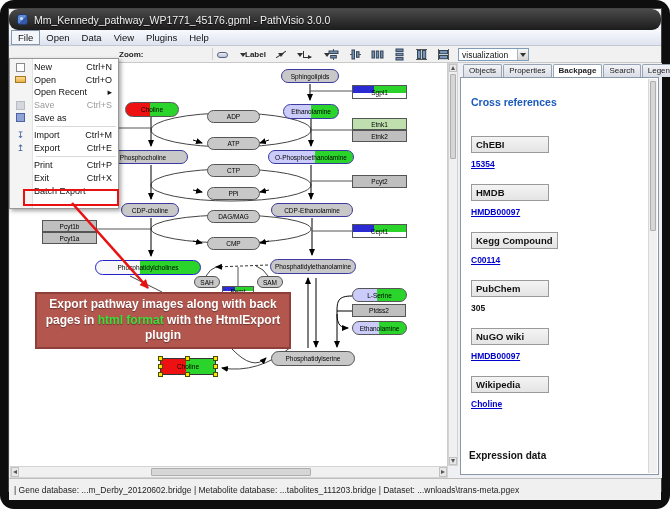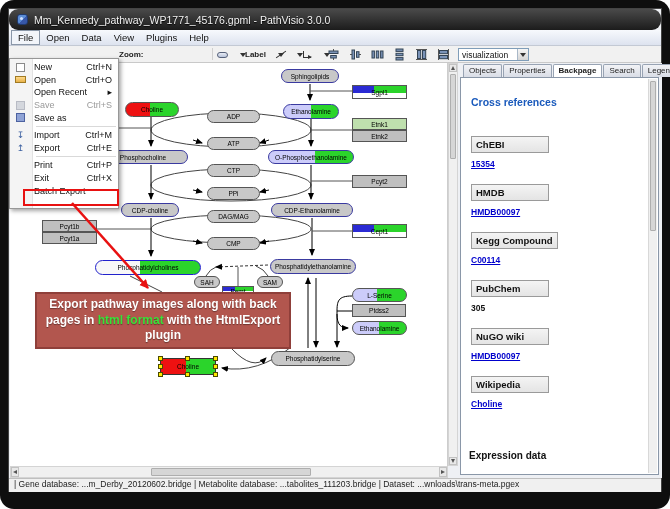--- a/index.html
+++ b/index.html
@@ -67,22 +67,22 @@
   .xsections{position:absolute;left:10px;top:56px;}
   .xsec{margin-bottom:13px;}
   .xhead{display:inline-block;min-width:78px;border:1px solid #9a9a9a;background:linear-gradient(#f4f4f4,#e4e4e4);
          font-size:9.5px;font-weight:bold;color:#111;padding:2px 4px;}
   .xval{font-size:8.5px;font-weight:bold;color:#111;margin-top:6px;}
   .xval.link{color:#0000cc;text-decoration:underline;cursor:pointer;}
   .xfooter{position:absolute;left:8px;top:372px;font-size:10px;font-weight:bold;color:#111;}
   .side-scroll{position:absolute;right:1px;top:1px;bottom:1px;width:9px;background:#f0f0f0;border-left:1px solid #d8d8d8;}
 
   
-  .statusbar{position:absolute;left:0;top:469px;width:100%;height:14px;background:#f0f0f0;
-             border-top:1px solid #bfbfbf;display:flex;align-items:flex-start;font-size:8.5px;color:#222;padding-left:5px;white-space:nowrap;}
+  .statusbar{position:absolute;left:0;top:469px;width:100%;height:22px;background:#f0f0f0;
+             border-top:1px solid #bfbfbf;display:flex;align-items:center;font-size:8.5px;color:#222;padding-left:5px;white-space:nowrap;}
 
   
   .edges-svg{position:absolute;left:0;top:0;width:670px;height:509px;pointer-events:none;z-index:2;}
   .nodes{position:absolute;left:0;top:0;width:670px;height:509px;z-index:3;pointer-events:none;}
   .node{position:absolute;border:1px solid #555;display:flex;align-items:center;justify-content:center;
         font-size:6.5px;color:#000;white-space:nowrap;overflow:visible;pointer-events:auto;}
   .node span{position:relative;z-index:2;}
   .hdl{position:absolute;width:5px;height:5px;background:#ffe800;border:1px solid #4a4a00;z-index:3;}
   .hdl.lt{left:-3px;top:-3px;} .hdl.mt{left:calc(50% - 3px);top:-3px;} .hdl.rt{right:-3px;top:-3px;}
   .hdl.lm{left:-3px;top:calc(50% - 3px);} .hdl.rm{right:-3px;top:calc(50% - 3px);}

